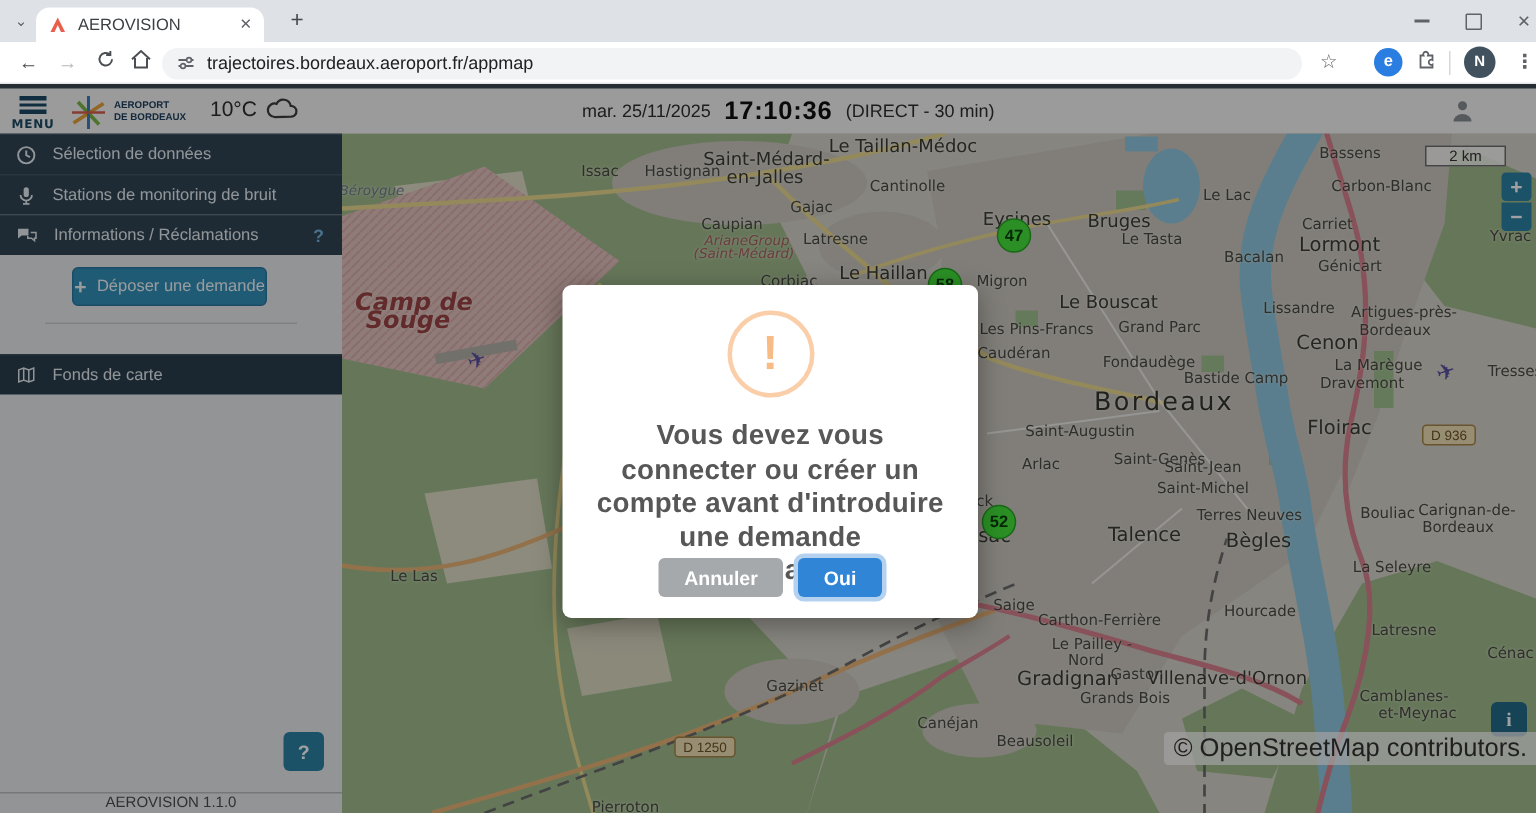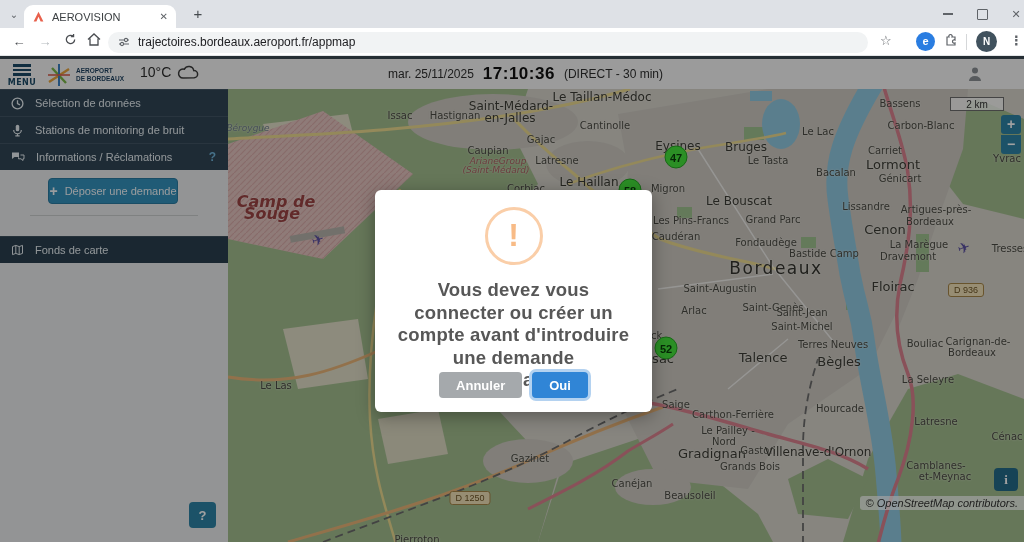--- a/index.html
+++ b/index.html
@@ -61,21 +61,21 @@
   .c-red{font-size:16px;font-style:italic;font-weight:bold;color:#9c4343;}
   .c-redsm{font-size:9px;font-style:italic;color:#a85f5f;}
   .c-ital{font-size:9px;font-style:italic;color:#6e7e8a;}
   .nbadge{position:absolute;transform:translate(-50%,-50%);width:23px;height:23px;border-radius:50%;background:#44e23c;border:1.5px solid #27a524;color:#093f09;font-size:11px;font-weight:bold;display:flex;align-items:center;justify-content:center;box-sizing:border-box;}
   .rbadge{position:absolute;transform:translate(-50%,-50%);background:#efe0b6;border:1px solid #a58throw548;border:1px solid #a58548;border-radius:3px;color:#6d5426;font-size:9px;padding:1px 5px;white-space:nowrap;}
   .plane{position:absolute;transform:translate(-50%,-50%) rotate(-18deg);color:#5b50a0;font-size:15px;font-family:"DejaVu Sans",sans-serif;}
   .scalebar{position:absolute;right:20px;top:8px;width:54px;height:14px;background:rgba(255,255,255,.78);border:1.5px solid #6d6d6d;font-size:10px;color:#333;text-align:center;line-height:13px;box-sizing:border-box;}
   .zbtn{position:absolute;right:3px;width:20px;height:19px;background:#2d83a5;color:#fff;font-size:14px;font-weight:bold;text-align:center;line-height:18px;border-radius:3px;}
   .zin{top:26px}.zout{top:46px;border-radius:0 0 3px 3px;}
   .info-btn{position:absolute;right:6px;bottom:51px;width:24px;height:23px;background:#246a88;border-radius:4px;color:#fff;font-size:13px;font-weight:bold;font-family:"Liberation Serif",serif;text-align:center;line-height:23px;}
-  .attribution{position:absolute;right:0;bottom:32px;background:rgba(255,255,255,.72);font-size:11px;color:#333;padding:1px 6px;border-radius:3px 0 0 3px;font-style:italic;}
+  .attribution{position:absolute;right:0;bottom:32px;background:rgba(255,255,255,.72);font-size:17px;color:#333;padding:1px 6px;border-radius:3px 0 0 3px;}
   
   .backdrop{position:absolute;left:0;top:0;width:1024px;height:486px;background:rgba(0,0,0,.37);}
   .modal{position:absolute;left:375px;top:134px;width:277px;height:222px;background:#fff;border-radius:6px;box-shadow:0 4px 18px rgba(0,0,0,.35);text-align:center;box-sizing:border-box;}
   .warn-circle{width:52px;height:52px;border:3px solid #facea8;border-radius:50%;margin:17px auto 0;color:#f8bb86;font-size:32px;font-weight:bold;line-height:50px;}
   .modal-msg{margin:14px 20px 0;font-size:18.5px;font-weight:bold;color:#575757;line-height:1.22;letter-spacing:.2px;}
   .modal-btns{position:absolute;left:0;right:0;bottom:14px;display:flex;justify-content:center;gap:10px;}
   .mbtn{height:26px;border-radius:4px;color:#fff;font-size:13px;font-weight:bold;display:flex;align-items:center;padding:0 17px;}
   .btn-cancel{background:#a5a9ac;}
   .btn-ok{background:#3085d6;box-shadow:0 0 0 3px #b4d2f0;}
 </style>
@@ -210,20 +210,21 @@
       </div>
       <div class="srow fonds">
         <svg width="13" height="12" viewBox="0 0 12 12">
             <path d="M1,2.6 L4.3,1.4 L7.7,2.6 L11,1.4 V9.4 L7.7,10.6 L4.3,9.4 L1,10.6 Z M4.3,1.4 V9.4 M7.7,2.6 V10.6" fill="none" stroke="#e6edf1" stroke-width="1"></path>
           </svg>
         <span>Fonds de carte</span>
       </div>
       <div class="sfill">
         <div class="help-btn">?</div>
       </div>
+      <div class="sfooter">AEROVISION 1.1.0</div>
     </aside>
 
     <div class="map">
       <svg class="terrain" width="796" height="453" viewBox="0 0 796 453">
         <defs>
           <pattern id="hatch" width="6" height="6" patternUnits="userSpaceOnUse">
               <path d="M0,6 L6,0" stroke="#c98b8b" stroke-width="1.2"></path>
             </pattern>
         </defs>
         <rect x="0" y="0" width="796" height="453" fill="#d6d3ca"></rect>

